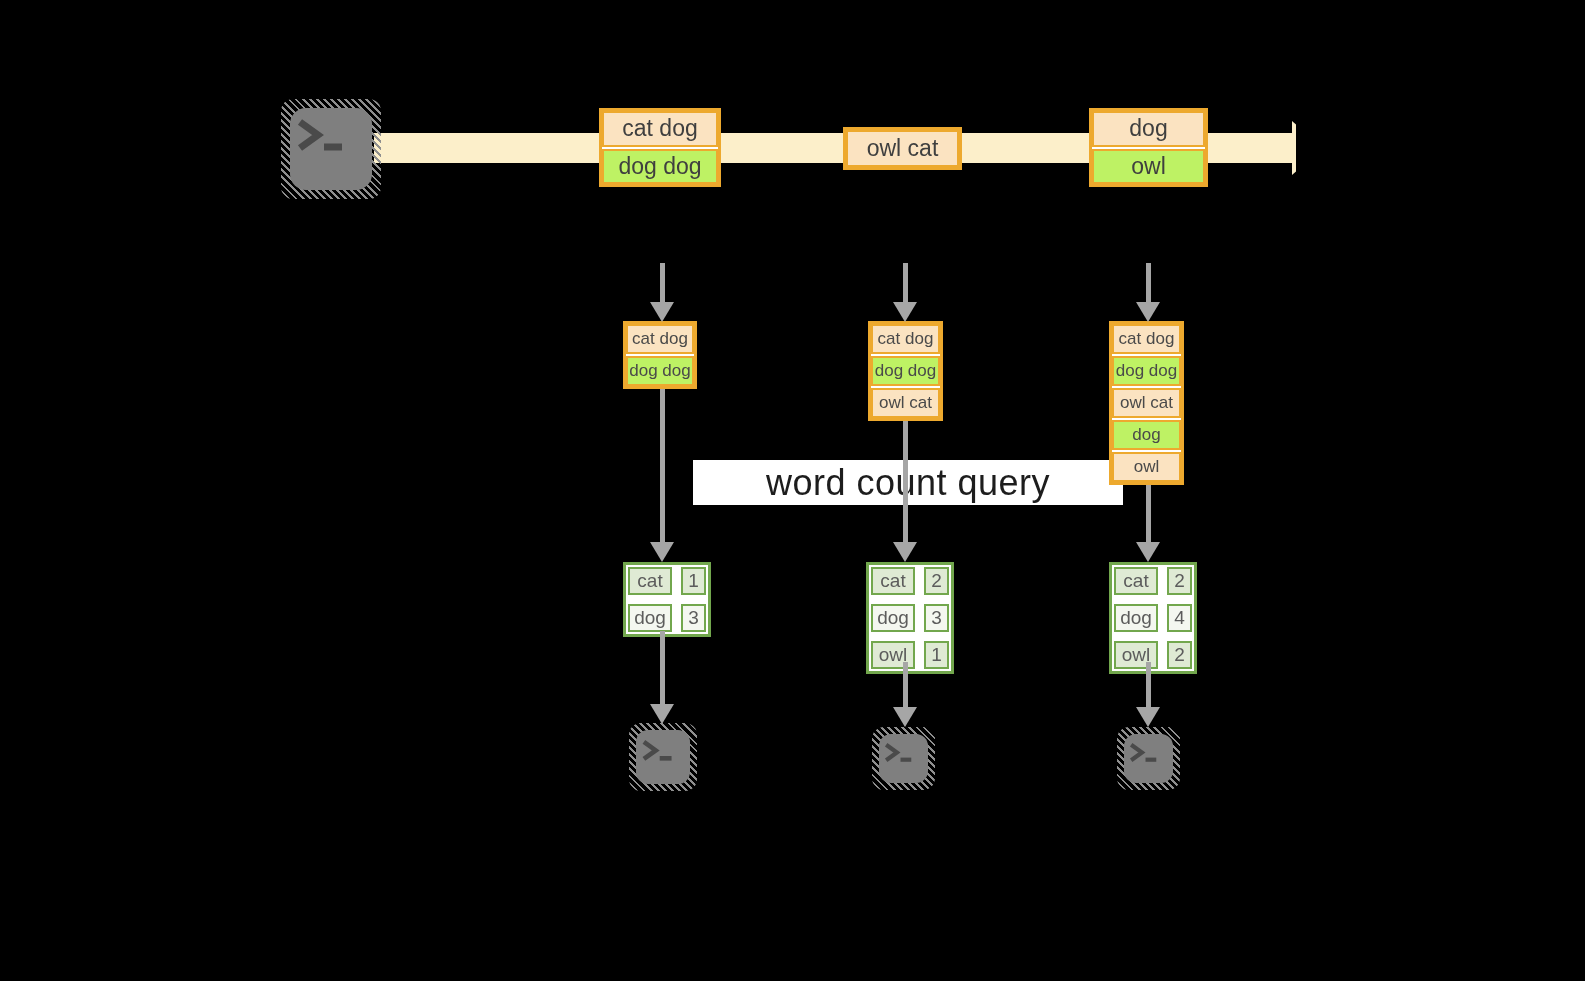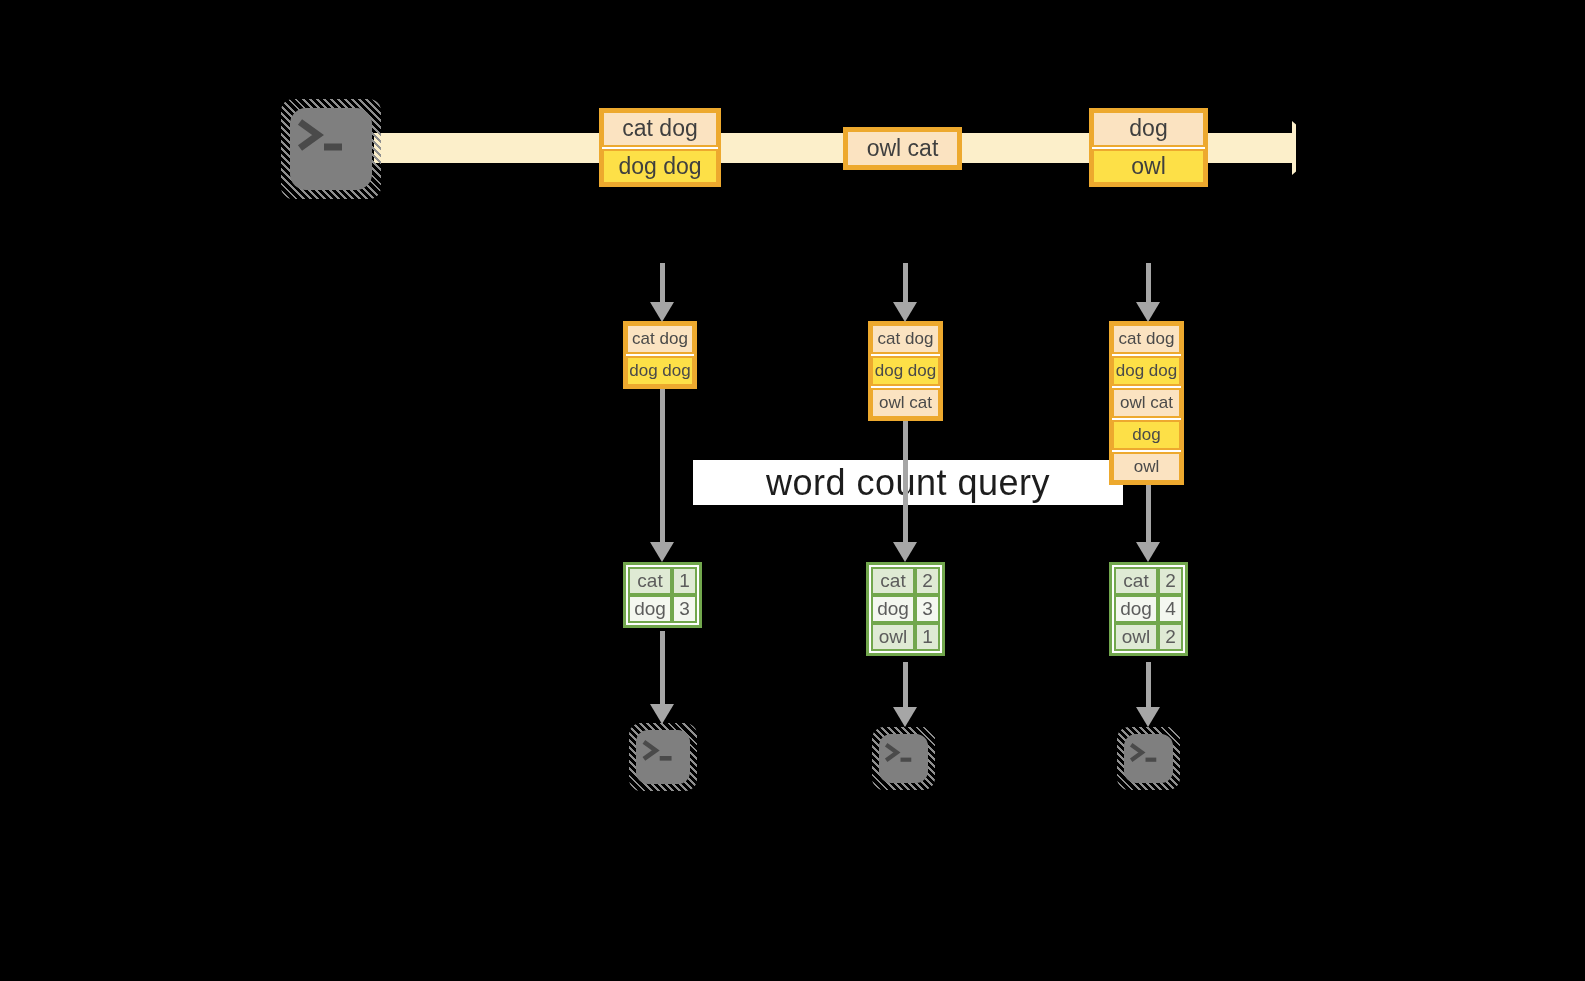--- a/index.html
+++ b/index.html
@@ -26,26 +26,26 @@
         display:flex;align-items:center;justify-content:center;
         font-size:23px;color:#3f3f3f;}
 
   
   .stack{position:absolute;box-sizing:border-box;z-index:2;background:#fff;
          border:3px solid #eda92e;display:flex;flex-direction:column;gap:2px;}
   .srow{box-sizing:border-box;height:30px;border:2px solid #eda92e;
         display:flex;align-items:center;justify-content:center;
         font-size:17px;color:#4a4a4a;}
   .tone-a{background:#fbe3c1;}
-  .tone-b{background:#fde047;}
+  .tone-b{background:#bef264;}
 
   
   .gtable{position:absolute;box-sizing:border-box;z-index:2;background:#fff;
           border:3px solid #72a74d;padding:2px;display:grid;
-          grid-template-columns:44px 25px;gap:0;}
+          grid-template-columns:44px 25px;gap:9px;}
   .gcell{box-sizing:border-box;height:28px;border:2px solid #72a74d;
          display:flex;align-items:center;justify-content:center;
          font-size:19px;color:#5c5c5c;}
   .gtint{background:#dfead4;}
   .glite{background:#f4f7f0;}
 
   
   .shaft{position:absolute;width:5px;background:#a6a6a6;z-index:3;}
   .ahead{position:absolute;width:0;height:0;z-index:3;
          border-left:12px solid transparent;border-right:12px solid transparent;

